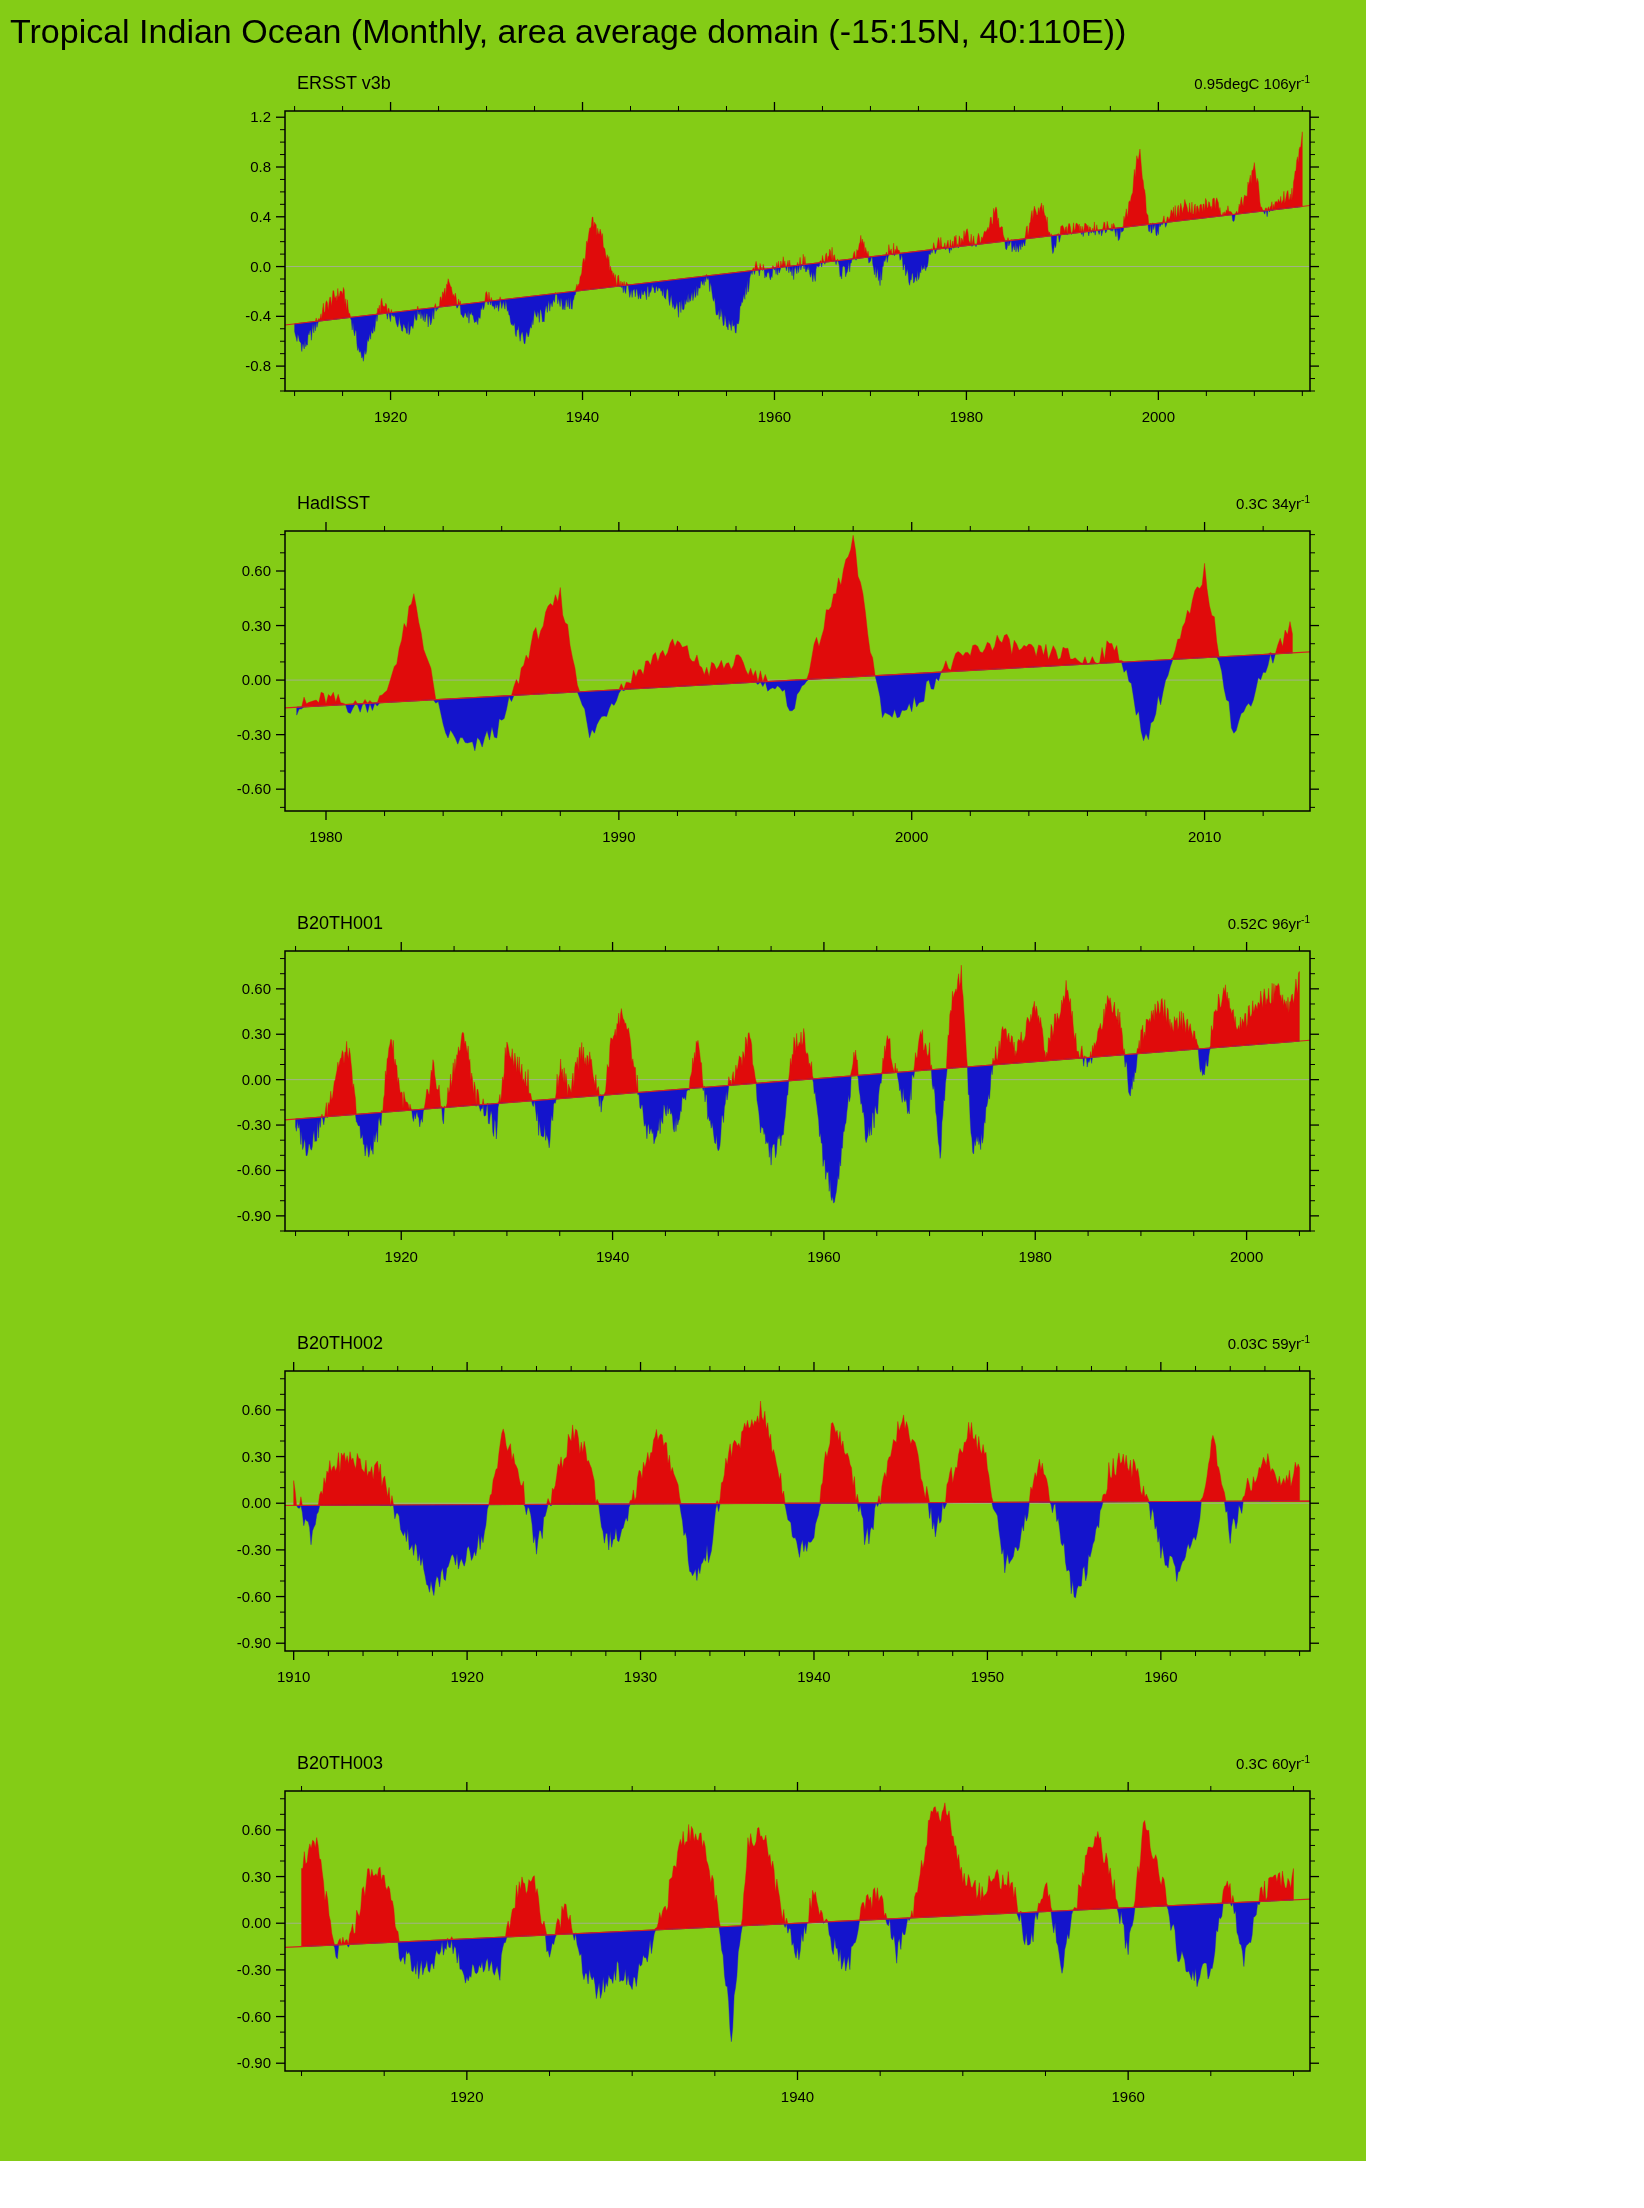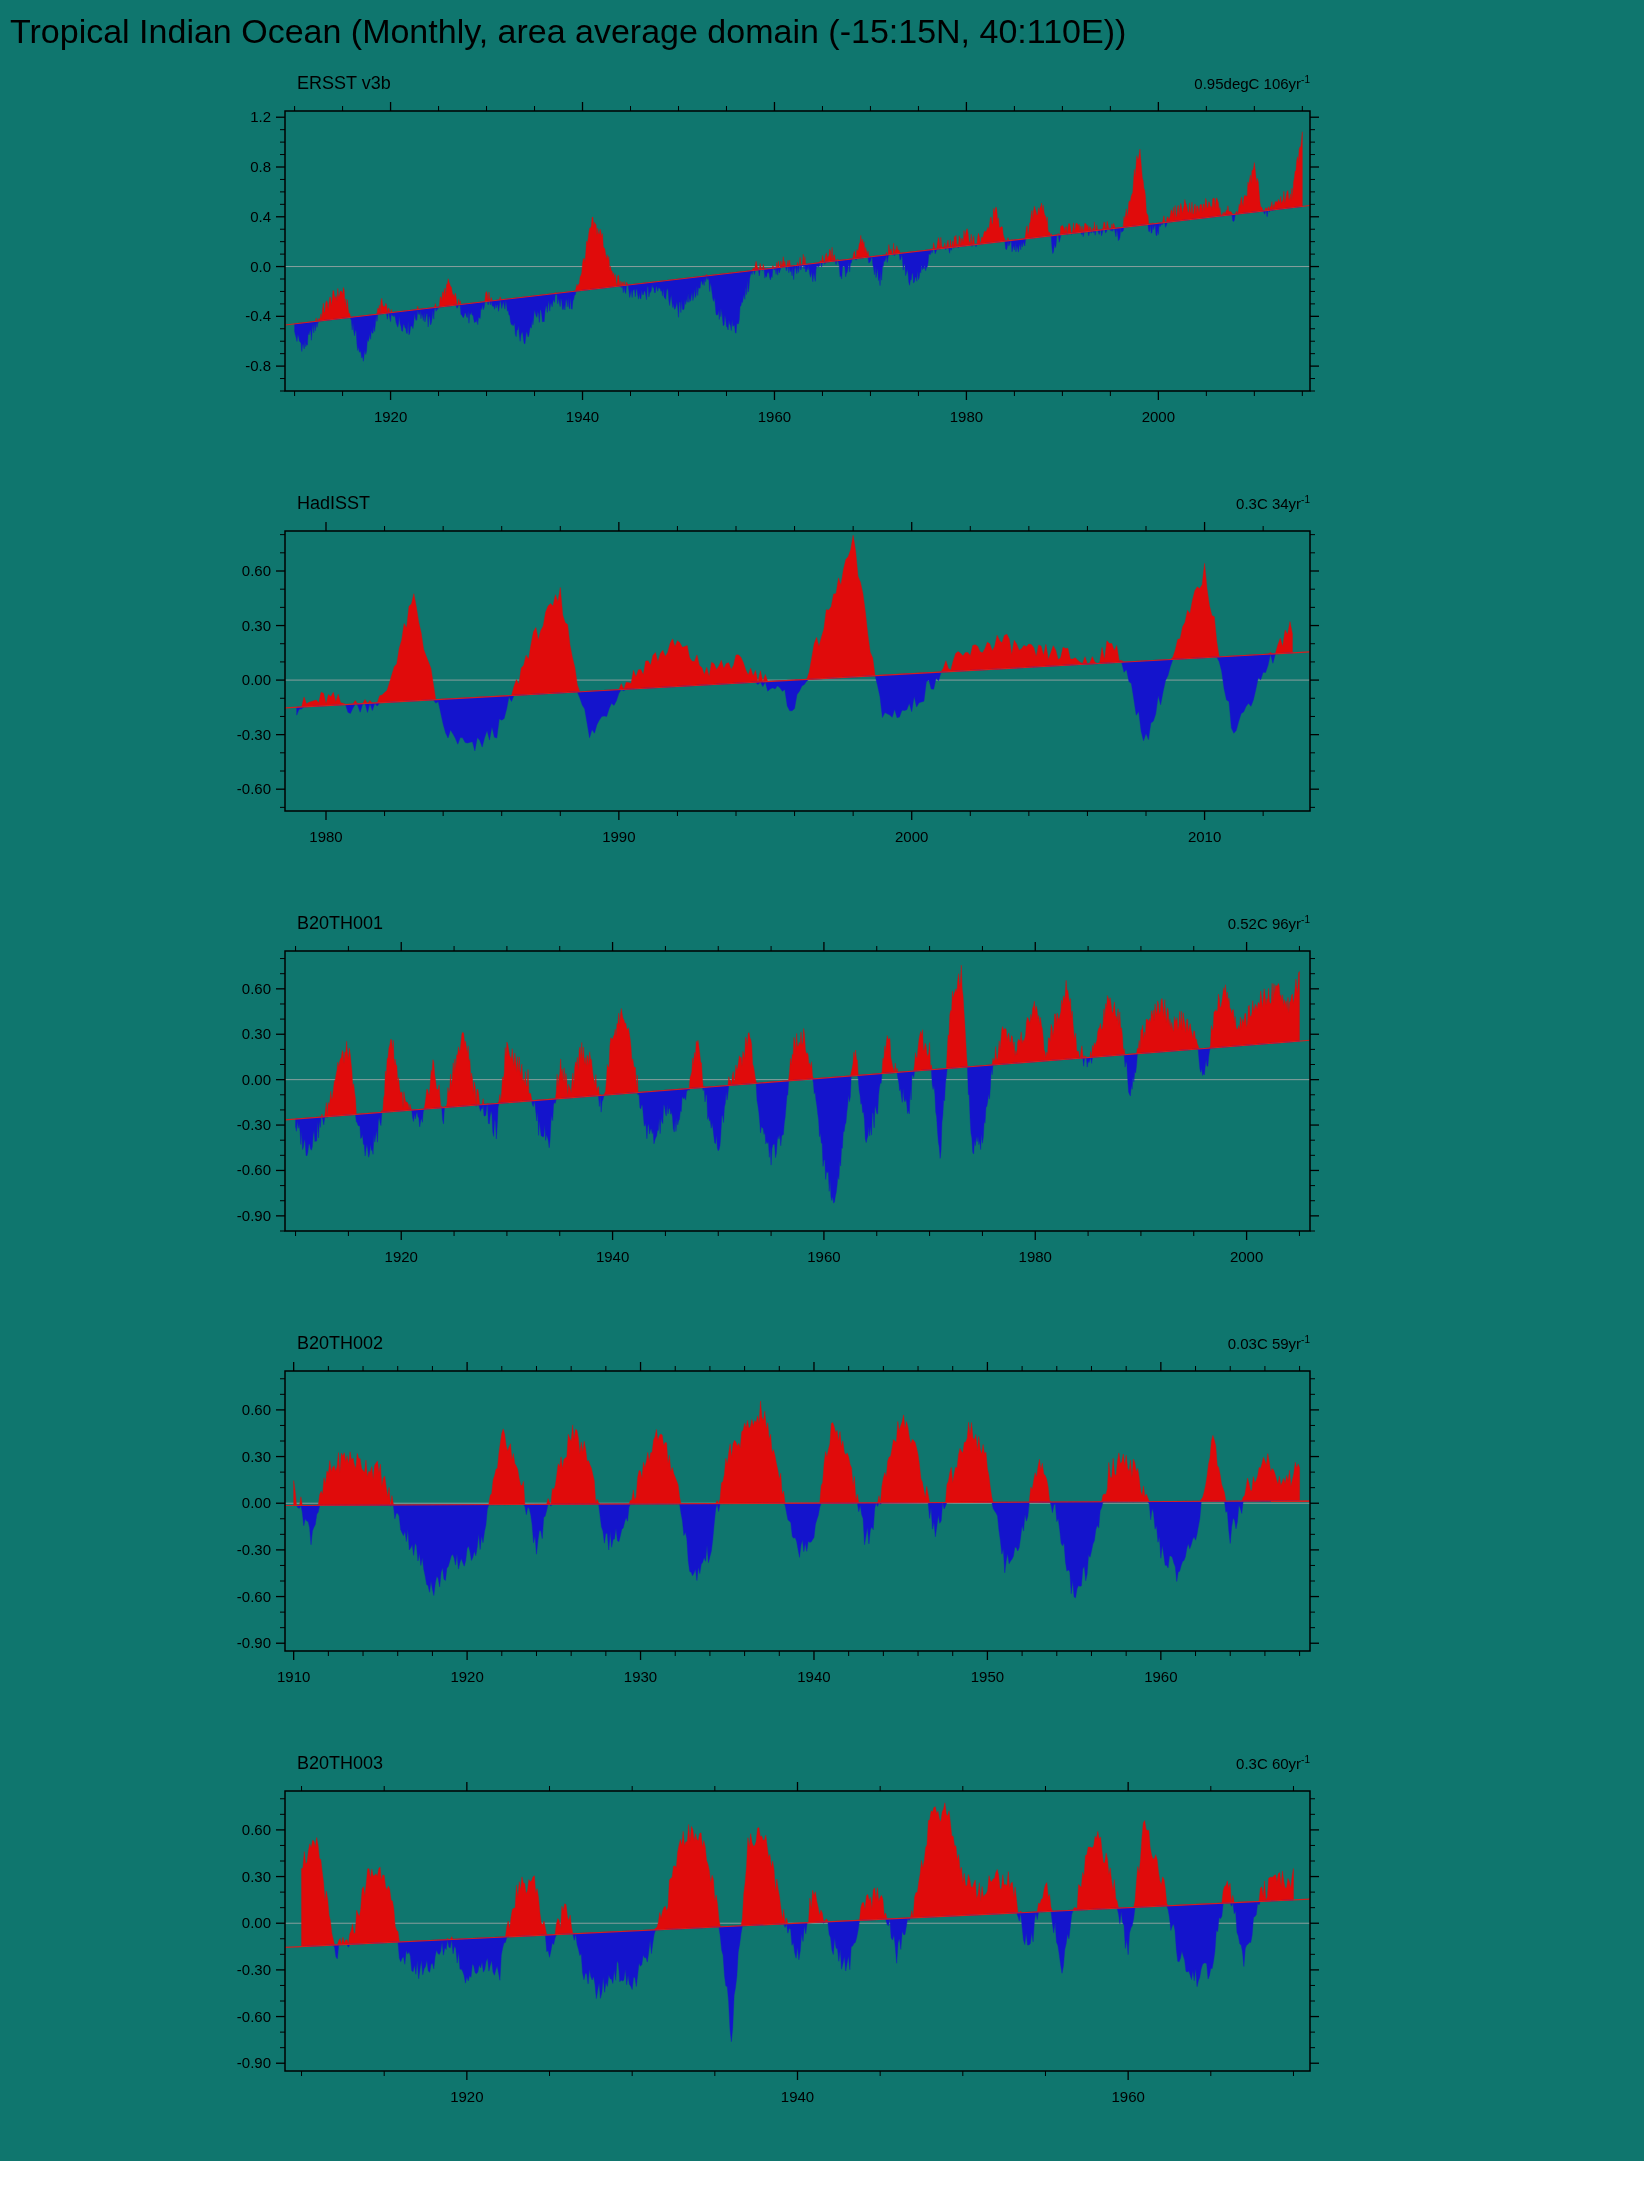--- a/index.html
+++ b/index.html
@@ -1,20 +1,20 @@
 <!DOCTYPE html>
 <html><head>
 <meta charset="utf-8">
 <style>
   html,body{margin:0;padding:0;background:#ffffff;}
   .figure{
-    width:1644px;
+    width:1366px;
     font-family:"Liberation Sans","DejaVu Sans",sans-serif;
     color:#000;
-    background:#0f766e;
+    background:#84cc16;
     padding-top:6px;
   }
   .figure-title{
     font-size:34px;
     font-weight:400;
     margin:6px 0 10px 10px;
     letter-spacing:0px;
     white-space:nowrap;
   }
   .panels{

